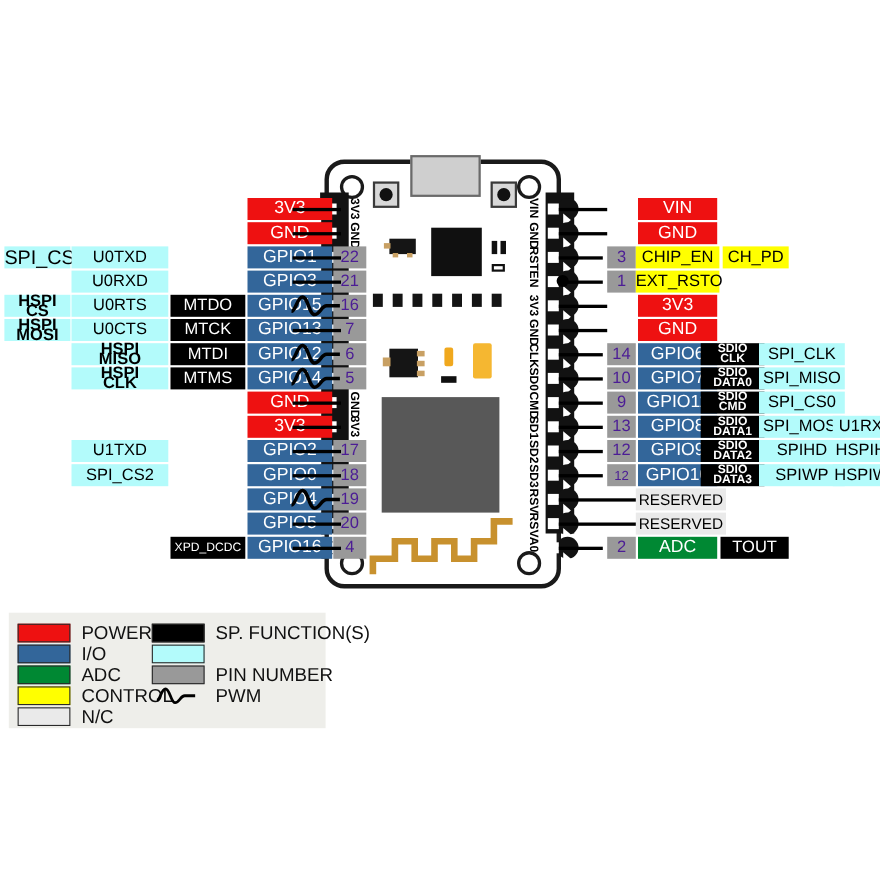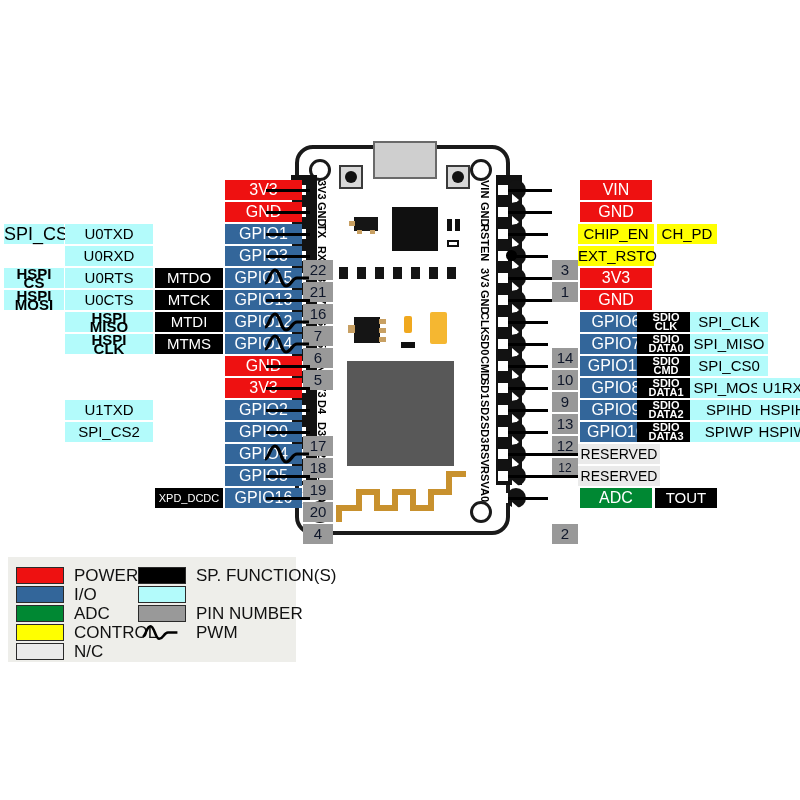--- a/index.html
+++ b/index.html
@@ -21,21 +21,21 @@
     font-size:11px;font-weight:bold;
   }
   .chip.two span{display:block;}
   .c-power  {background:#ee1111;color:#ffffff;}
   .c-io     {background:#33669a;color:#ffffff;}
   .c-adc    {background:#008833;color:#ffffff;}
   .c-ctrl   {background:#ffff00;color:#000000;}
   .c-nc     {background:#eaeaea;color:#000000;}
   .c-black  {background:#000000;color:#ffffff;}
   .c-comm   {background:#b3fbfb;color:#000000;}
-  .c-pin    {background:#999999;color:#0f172a;margin-top:36px;}
+  .c-pin    {background:#999999;color:#4c1d95;}
 
   
   .lead{position:absolute;height:3px;background:#000;}
   .dot{position:absolute;width:11px;height:11px;border-radius:50%;background:#000;}
 
   
   .pwm{position:absolute;}
 
   
   #board{

